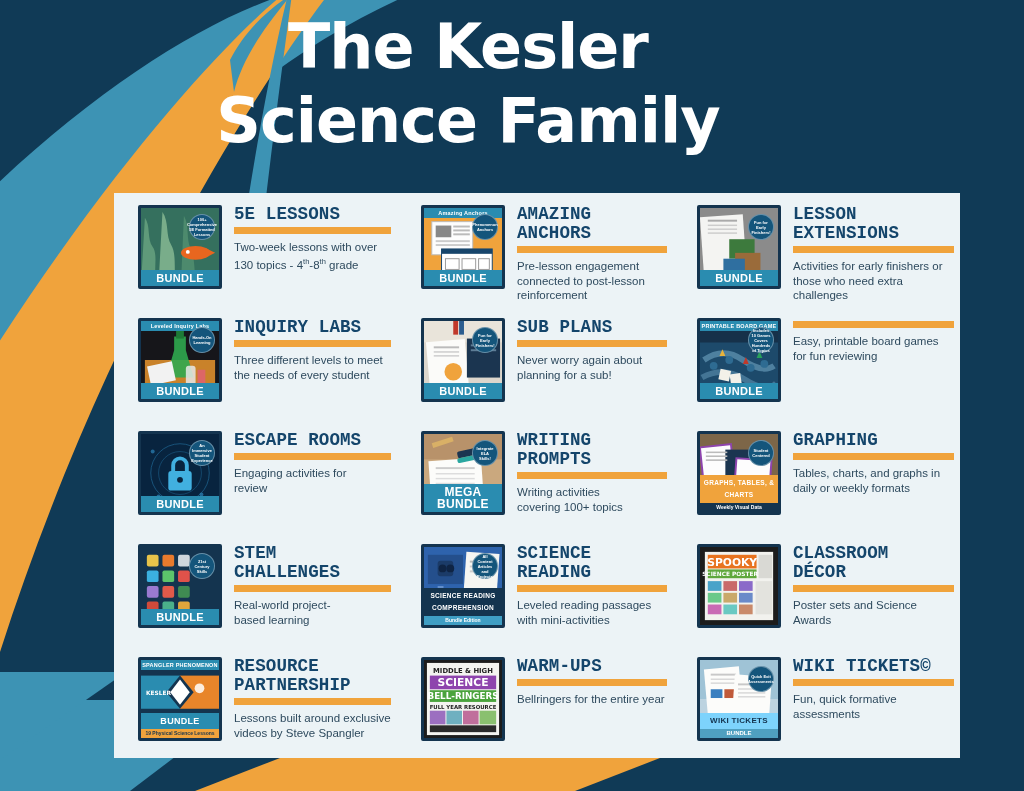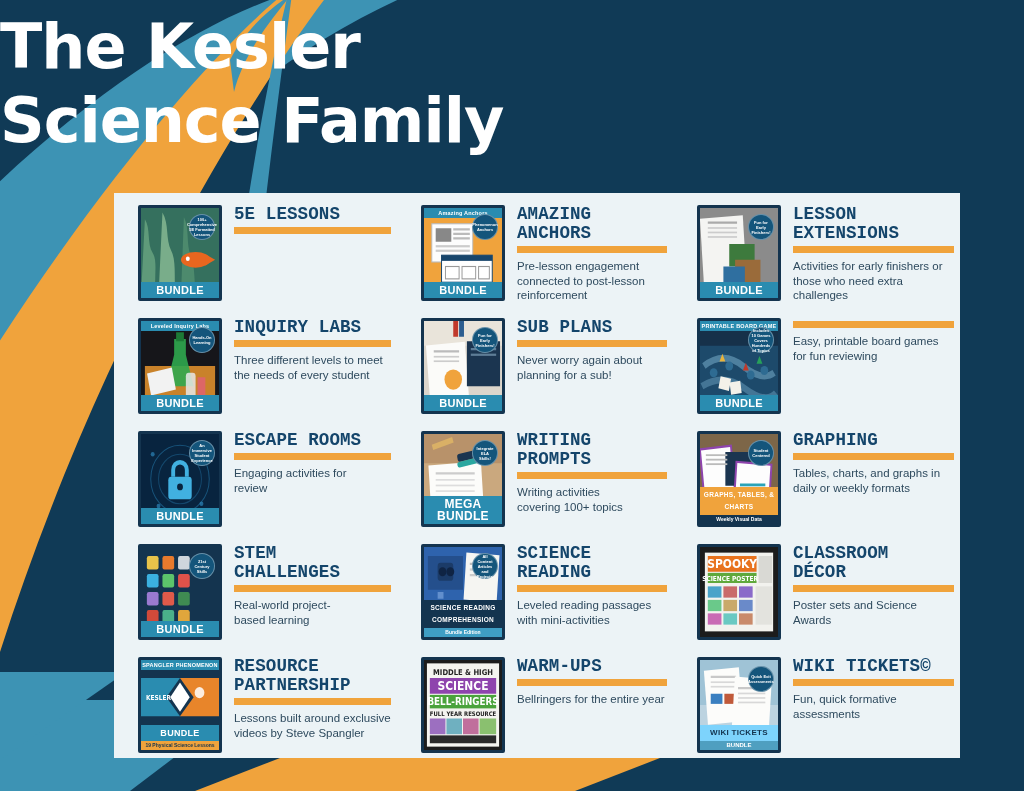--- a/index.html
+++ b/index.html
@@ -5,21 +5,21 @@
   html,body{margin:0;padding:0;}
   body{
     width:1024px;height:791px;overflow:hidden;position:relative;
     background:#103A56;
     font-family:"Liberation Sans", sans-serif;
   }
   .bg-swoosh{position:absolute;left:0;top:0;width:1024px;height:791px;pointer-events:none;}
 
   
   #title-block{
-    position:absolute;left:0;top:10px;width:936px;text-align:left;
+    position:absolute;left:0;top:10px;width:936px;text-align:center;
     z-index:5;
   }
   #title-block .line{
     display:block;color:#ffffff;font-weight:bold;
     font-size:62px;line-height:74px;letter-spacing:-1px;
     font-family:"DejaVu Sans","Liberation Sans",sans-serif;
   }
 
   
   #card{
@@ -32,21 +32,21 @@
     display:grid;
     grid-template-columns:283px 276px 287px;
     grid-template-rows:repeat(5,113px);
     padding:0;
   }
   .item{
     display:flex;align-items:flex-start;
     padding:12px 6px 0 24px;box-sizing:border-box;
   }
   .thumb{
-    flex:0 0 auto;width:84px;height:96px;
+    flex:0 0 auto;width:84px;height:84px;
     border:3px solid #14344F;box-sizing:border-box;
     position:relative;overflow:hidden;border-radius:2px;
     background:#14344F;
   }
   .thumb .art{position:absolute;left:0;top:0;right:0;bottom:0;border-radius:20px;}
   .thumb .badge{
     position:absolute;left:0;right:0;bottom:0;
     background:#2A8CB0;color:#fff;text-align:center;
     font-size:11px;font-weight:bold;letter-spacing:.3px;
     padding:2px 0 2px;line-height:12px;
@@ -123,20 +123,21 @@
               <path d="M66 41l10 5-10 5z" fill="#e8661f"></path>
               <circle cx="48" cy="45" r="2" fill="#fff"></circle>
             </svg></div>
           <div class="seal">100+ Comprehensive 5E Formatted Lessons</div>
           <div class="subbadge">Complete 5E Lesson Plans</div>
           <div class="badge">BUNDLE</div>
         </div>
         <div class="txt">
           <div class="ttl">5E LESSONS</div>
           <div class="rule"></div>
+          <div class="desc">Two-week lessons with over<br>130 topics - 4<sup>th</sup>-8<sup>th</sup> grade</div>
         </div>
       </div>
       <div class="item">
         <div class="thumb">
           <div class="art"><svg viewBox="0 0 80 80" preserveAspectRatio="none" width="100%" height="100%">
               <rect width="80" height="80" fill="#f0a33c"></rect>
               <rect x="8" y="14" width="42" height="34" fill="#fdfdfd" stroke="#bbb"></rect>
               <rect x="12" y="18" width="16" height="12" fill="#888"></rect>
               <rect x="30" y="18" width="17" height="2" fill="#bbb"></rect>
               <rect x="30" y="22" width="17" height="2" fill="#bbb"></rect>

